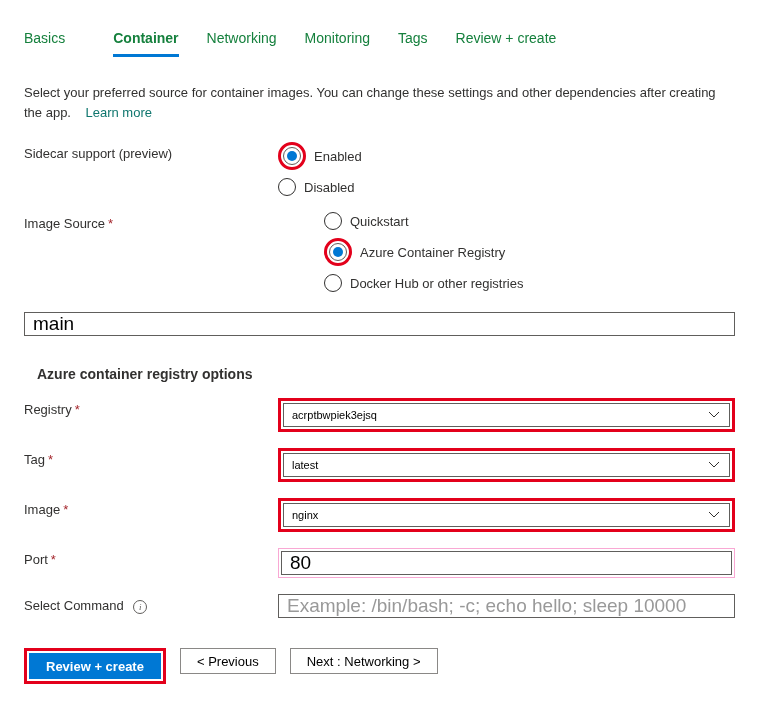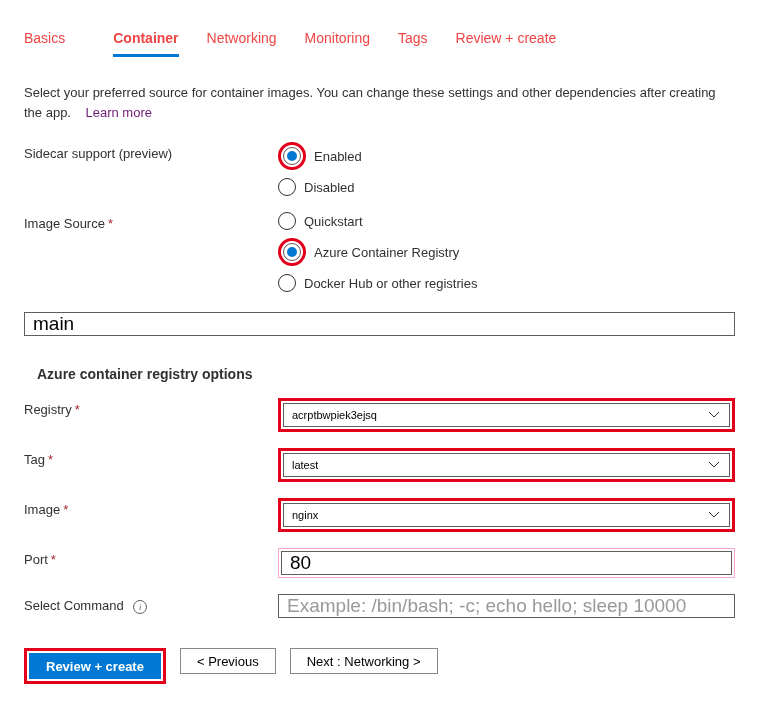--- a/index.html
+++ b/index.html
@@ -13,34 +13,34 @@
     }
     .container { padding: 0 24px; }
     .tabs {
       display: flex;
       gap: 28px;
       padding: 30px 0 8px 0;
       border-bottom: none;
     }
     .tab {
       font-size: 14px;
-      color: #ef4444;
+      color: #15803d;
       cursor: pointer;
       padding-bottom: 8px;
     }
     .tab.active {
       font-weight: 600;
       border-bottom: 3px solid #0078d4;
       margin-left: 20px;
     }
     .description {
       margin: 18px 0 20px 0;
       line-height: 1.5;
     }
-    .link { color: #701a75; cursor: pointer; }
+    .link { color: #0f766e; cursor: pointer; }
     .form-row {
       display: flex;
       align-items: flex-start;
       margin-bottom: 16px;
     }
     .label-col {
       width: 254px;
       flex-shrink: 0;
       padding-top: 4px;
     }
@@ -174,21 +174,21 @@
           <span>Enabled</span>
         </label>
         <label class="radio-item">
           <span class="radio-outer"></span>
           <span>Disabled</span>
         </label>
       </div>
     </div>
   </div>
 
-  <div class="form-row" style="margin-top:4px;">
+  <div class="form-row" style="margin-top:4px;gap:46px;">
     <div class="label-col">
       <span>Image Source</span><span class="req">*</span>
     </div>
     <div class="control-col">
       <div class="radio-group">
         <label class="radio-item">
           <span class="radio-outer"></span>
           <span>Quickstart</span>
         </label>
         <label class="radio-item">

